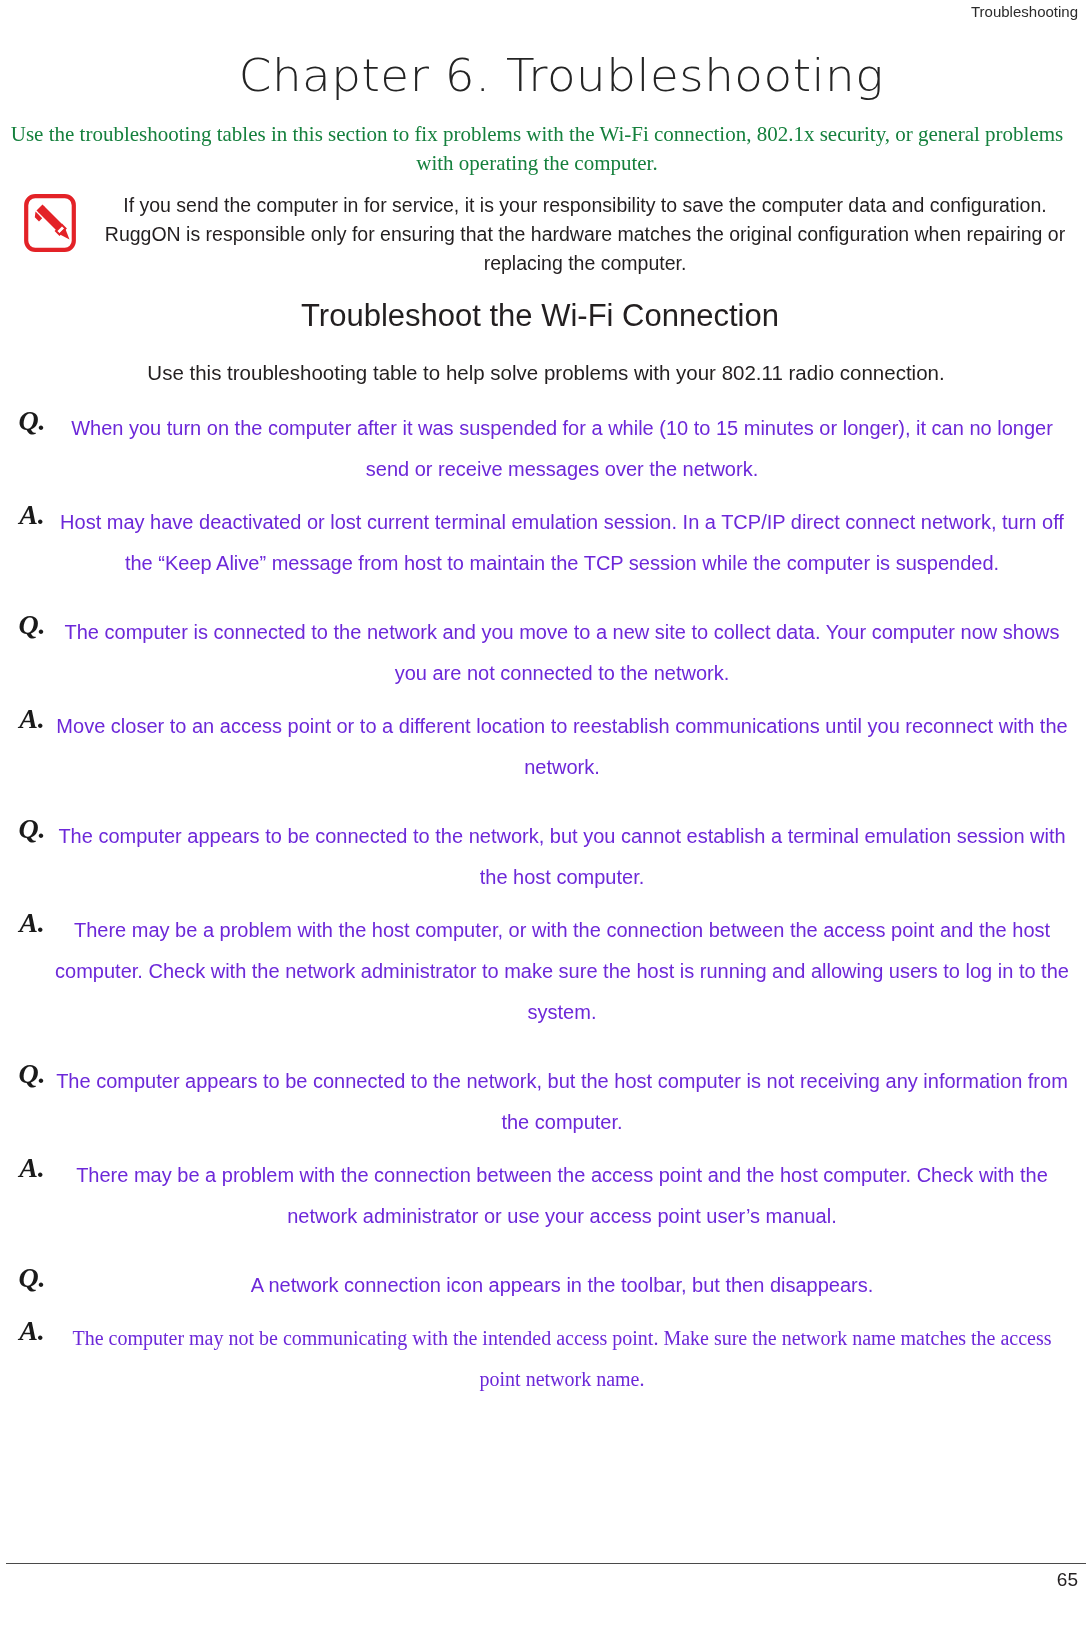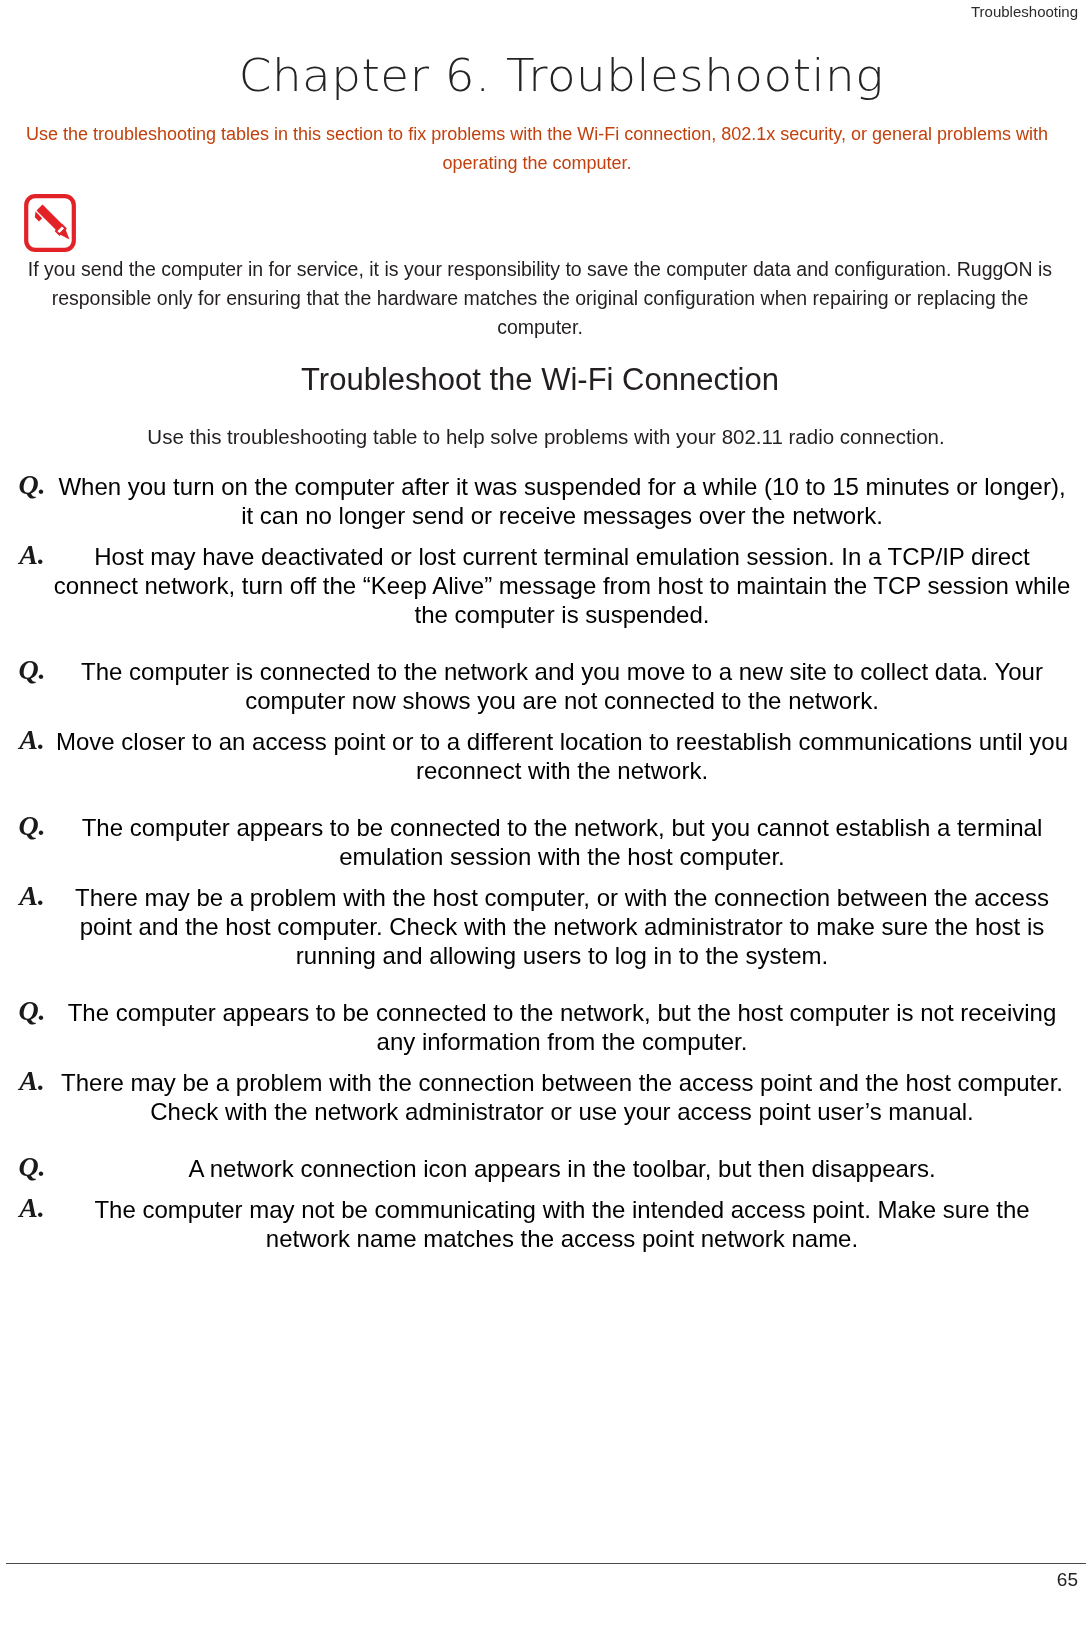--- a/index.html
+++ b/index.html
@@ -50,33 +50,33 @@
     line-height: 56px;
     letter-spacing: 0.5px;
     color: #242424;
     margin: 0 0 16px 0;
     white-space: nowrap;
     transform: scaleX(1.04);
     transform-origin: left center;
   }
 
   .intro-para {
-    font-size: 18px;
+    font-size: 21px;
     line-height: 29px;
     margin: 0 0 8px 0;
-    color: #c2410c;
+    color: #15803d;
     max-width: 1058px;
+    font-family: Liberation Serif, serif;
   }
 
   
   .note {
     display: flex;
     align-items: flex-start;
     margin: 10px 0 18px 0;
-    flex-direction: column;
   }
   .note-icon {
     flex: 0 0 auto;
     width: 52px;
     height: 58px;
     margin: 6px 22px 0 16px;
   }
   .note-text {
     font-size: 19.5px;
     line-height: 29px;
@@ -115,26 +115,26 @@
     font-style: italic;
     font-weight: bold;
     font-size: 28px;
     line-height: 30px;
     color: #1a1a1a;
     padding-left: 4px;
     box-sizing: border-box;
   }
   .qa-text {
     flex: 1 1 auto;
-    font-size: 24px;
-    line-height: 29px;
-    color: #000000;
+    font-size: 20px;
+    line-height: 41px;
+    color: #6d28d9;
     padding-top: 2px;
   }
-  .qa-text .line { display: block; }
+  .qa-text .line { display: block; font-family: Liberation Serif, serif; }
 
   
   .footer-rule {
     position: absolute;
     left: 6px;
     right: 6px;
     top: 1563px;
     height: 1px;
     background: #4a4a4a;
   }

